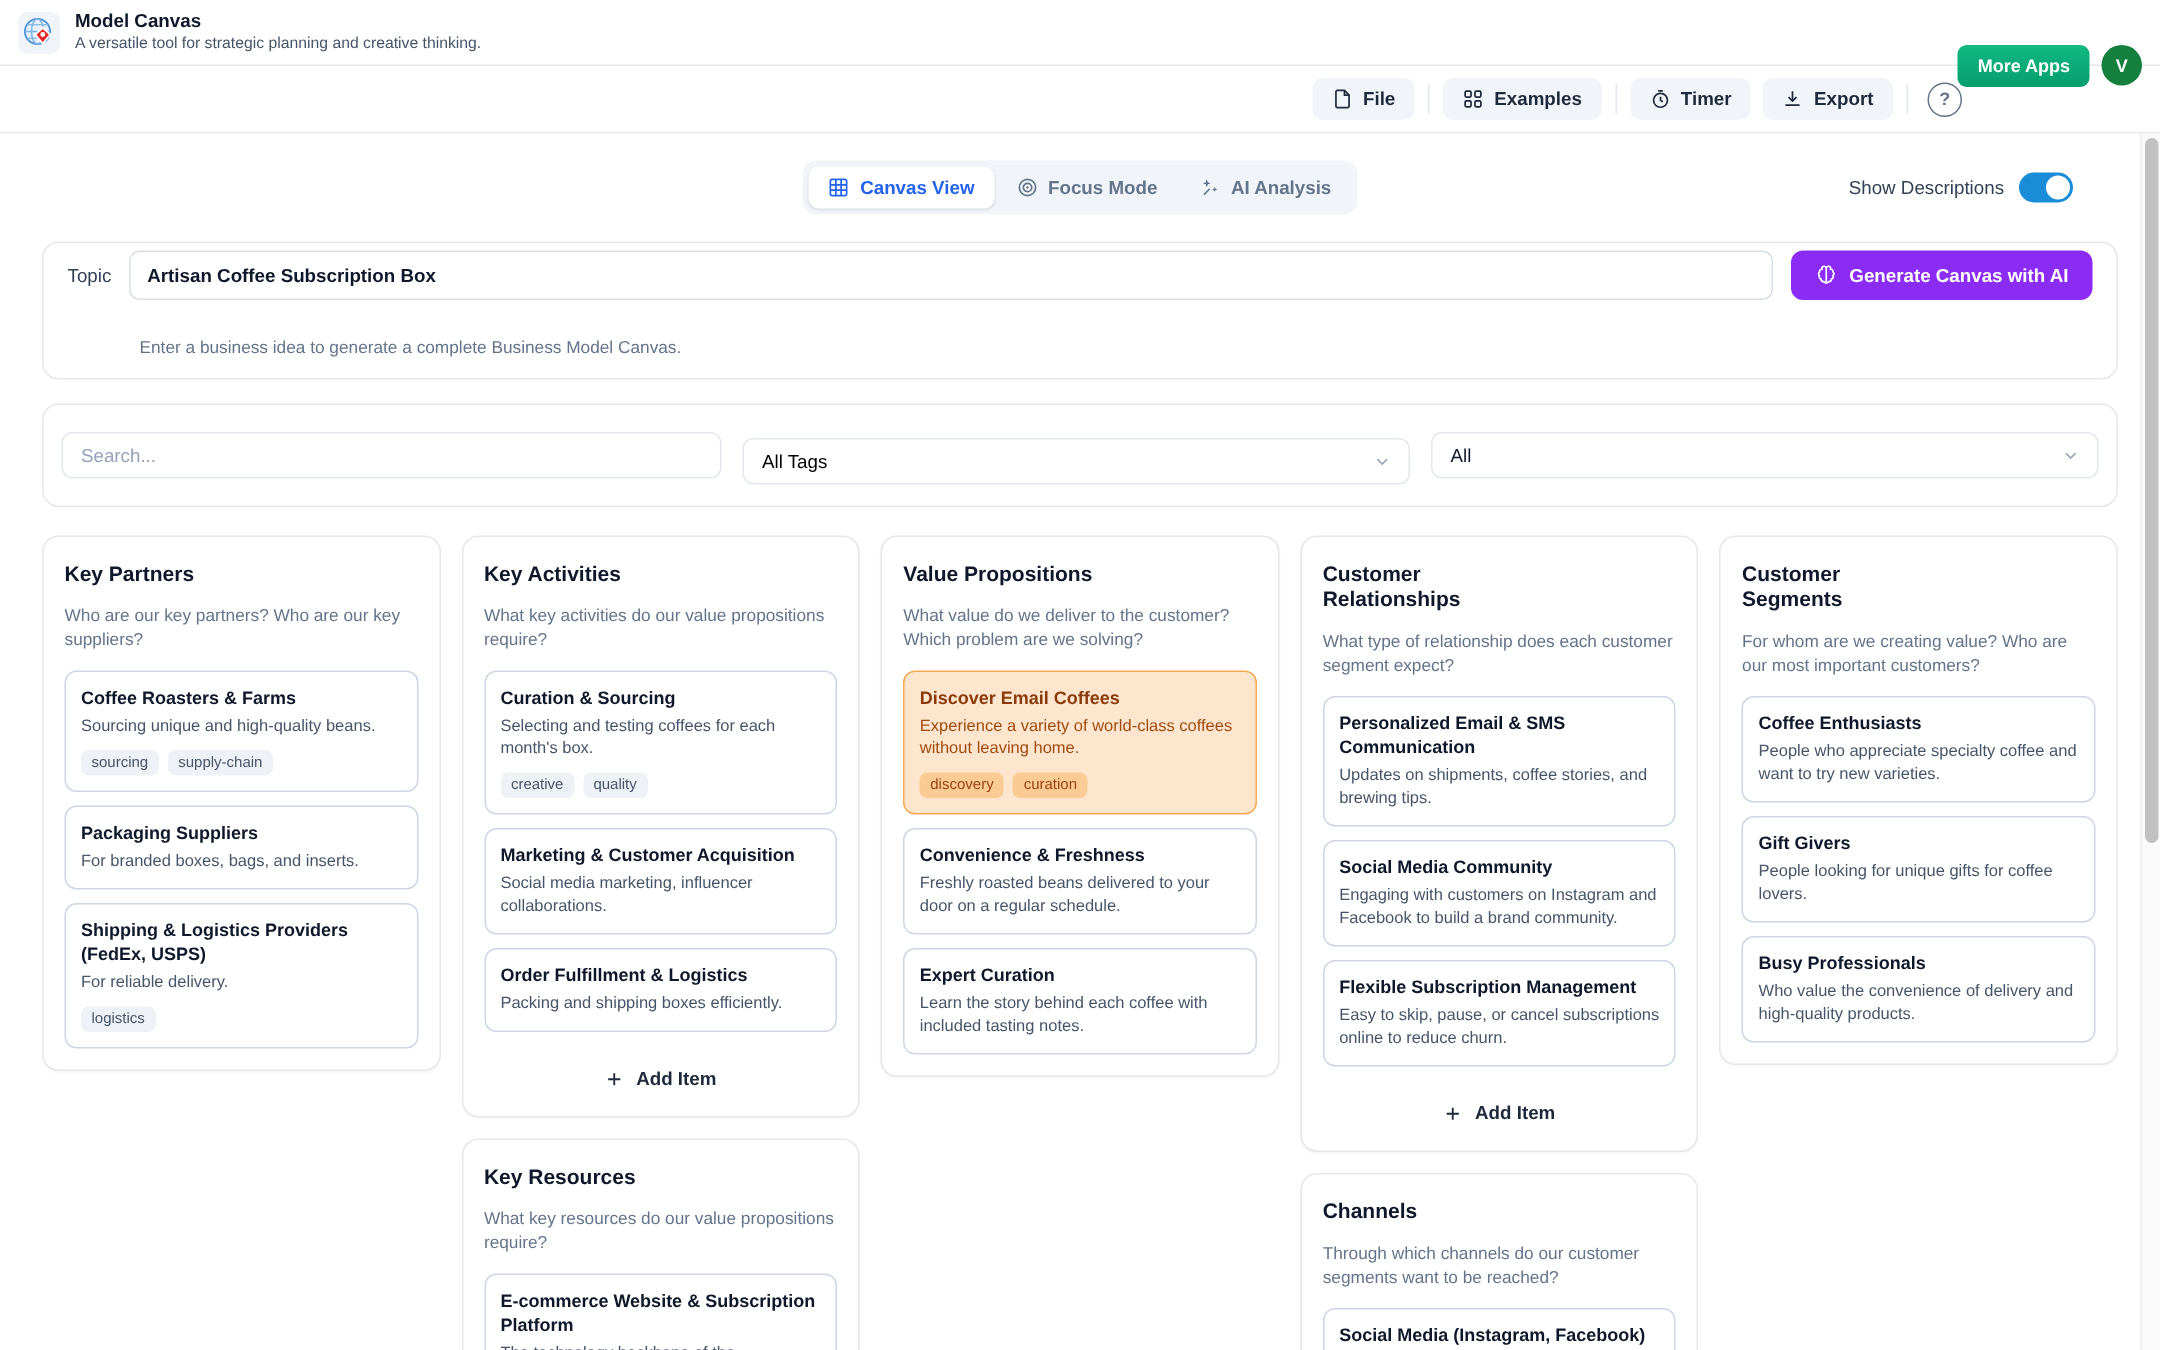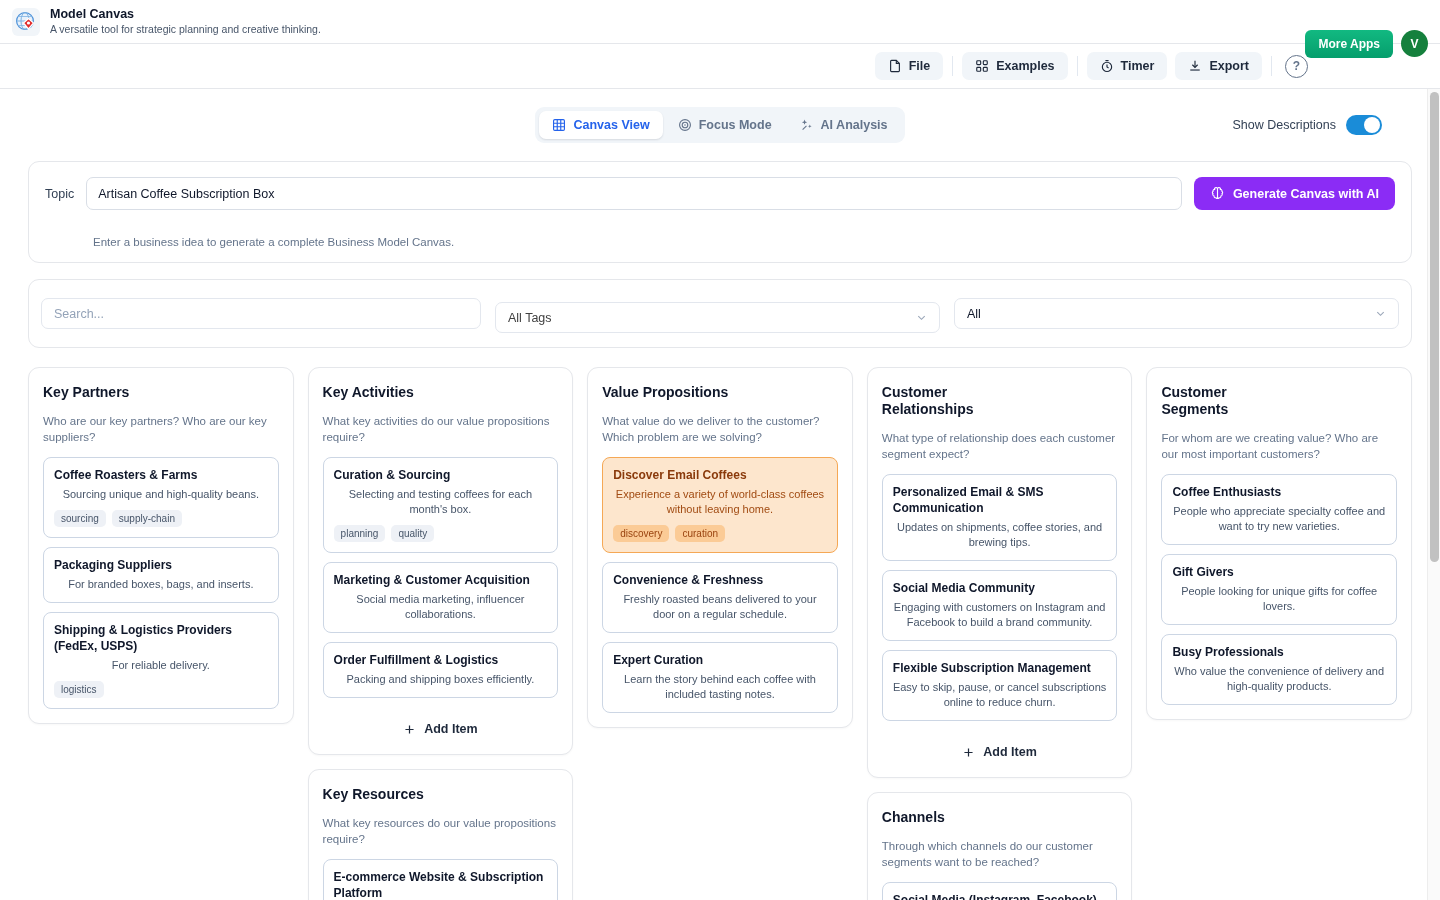--- a/index.html
+++ b/index.html
@@ -120,29 +120,29 @@
   .toggle .knob {
     position: absolute; top: 2px; right: 2px;
     width: 16px; height: 16px; border-radius: 50%; background: #fff;
   }
 
   
   .panel {
     border: 1px solid #e5e7eb; border-radius: 11px;
     background: #fff;
   }
-  .topic-panel { padding: 15px 16px 14px 16px; }
+  .topic-panel { padding: 5px 16px 14px 16px; }
   .topic-row { display: flex; align-items: center; gap: 12px; }
   .topic-label { font-size: 12.5px; color: #334155; font-weight: 500; flex: none; }
   .topic-input {
     flex: 1; height: 33px;
     border: 1px solid #d9dee6; border-radius: 7px;
     padding: 0 11px; font-size: 12.5px; color: #0f172a;
     font-family: "Liberation Sans", sans-serif;
-    background: #fff; outline: none;
+    background: #fff; outline: none; font-weight: bold;
   }
   .gen-btn {
     flex: none;
     background: #8b2cf5; color: #fff;
     border: none; border-radius: 8px;
     padding: 9px 16px;
     font-size: 12.5px; font-weight: 700;
     display: flex; align-items: center; gap: 8px;
     cursor: pointer;
   }
@@ -156,21 +156,21 @@
     display: flex; align-items: center; gap: 14px;
   }
   .search-field, .select-field {
     height: 31px; border: 1px solid #e3e7ee; border-radius: 7px;
     background: #fff; display: flex; align-items: center;
     padding: 0 12px; font-size: 12.5px; color: #0f172a;
   }
   .search-field { width: 440px; }
   .search-field .ph { color: #94a3b8; }
   .select-field { flex: 1; justify-content: space-between; cursor: pointer; }
-  .select-field.tags { color: #404040; }
+  .select-field.tags { color: #000000; }
   .chev { color: #9aa6b8; font-size: 10px; }
 
   
   .canvas-grid {
     margin-top: 19px;
     display: grid;
     grid-template-columns: repeat(5, 1fr);
     gap: 14px;
     align-items: start;
   }
@@ -195,21 +195,21 @@
     cursor: pointer;
   }
   .card.highlight {
     background: #fde6cd; border-color: #f5a855;
   }
   .card-title {
     font-size: 12px; font-weight: 700; color: #0f172a; line-height: 16px;
   }
   .card.highlight .card-title { color: #8a3a0b; }
   .card-desc {
-    font-size: 11px; color: #475569; line-height: 15px; margin-top: 4px; text-align: center;
+    font-size: 11px; color: #475569; line-height: 15px; margin-top: 4px;
   }
   .card.highlight .card-desc { color: #a14b12; }
   .tags { display: flex; flex-wrap: wrap; gap: 6px; margin-top: 8px; }
   .tag {
     font-size: 10px; color: #475569;
     background: #eef1f6; border-radius: 5px; padding: 3px 7px;
   }
   .card.highlight .tag { background: #fbcb96; color: #9a4410; }
   .add-item {
     display: flex; align-items: center; justify-content: center; gap: 8px;
@@ -418,21 +418,21 @@
         </div>
       <div class="col" id="col2">
           <div class="section">
             <div class="section-title">Key Activities</div>
             <div class="section-desc">What key activities do our value propositions require?</div>
             <div class="cards">
               <div class="card">
                 <div class="card-title">Curation &amp; Sourcing</div>
                 <div class="card-desc">Selecting and testing coffees for each month's box.</div>
                 <div class="tags">
-                  <span class="tag">planning</span>
+                  <span class="tag">creative</span>
                   <span class="tag">quality</span>
                 </div>
               </div>
               <div class="card">
                 <div class="card-title">Marketing &amp; Customer Acquisition</div>
                 <div class="card-desc">Social media marketing, influencer collaborations.</div>
               </div>
               <div class="card">
                 <div class="card-title">Order Fulfillment &amp; Logistics</div>
                 <div class="card-desc">Packing and shipping boxes efficiently.</div>

